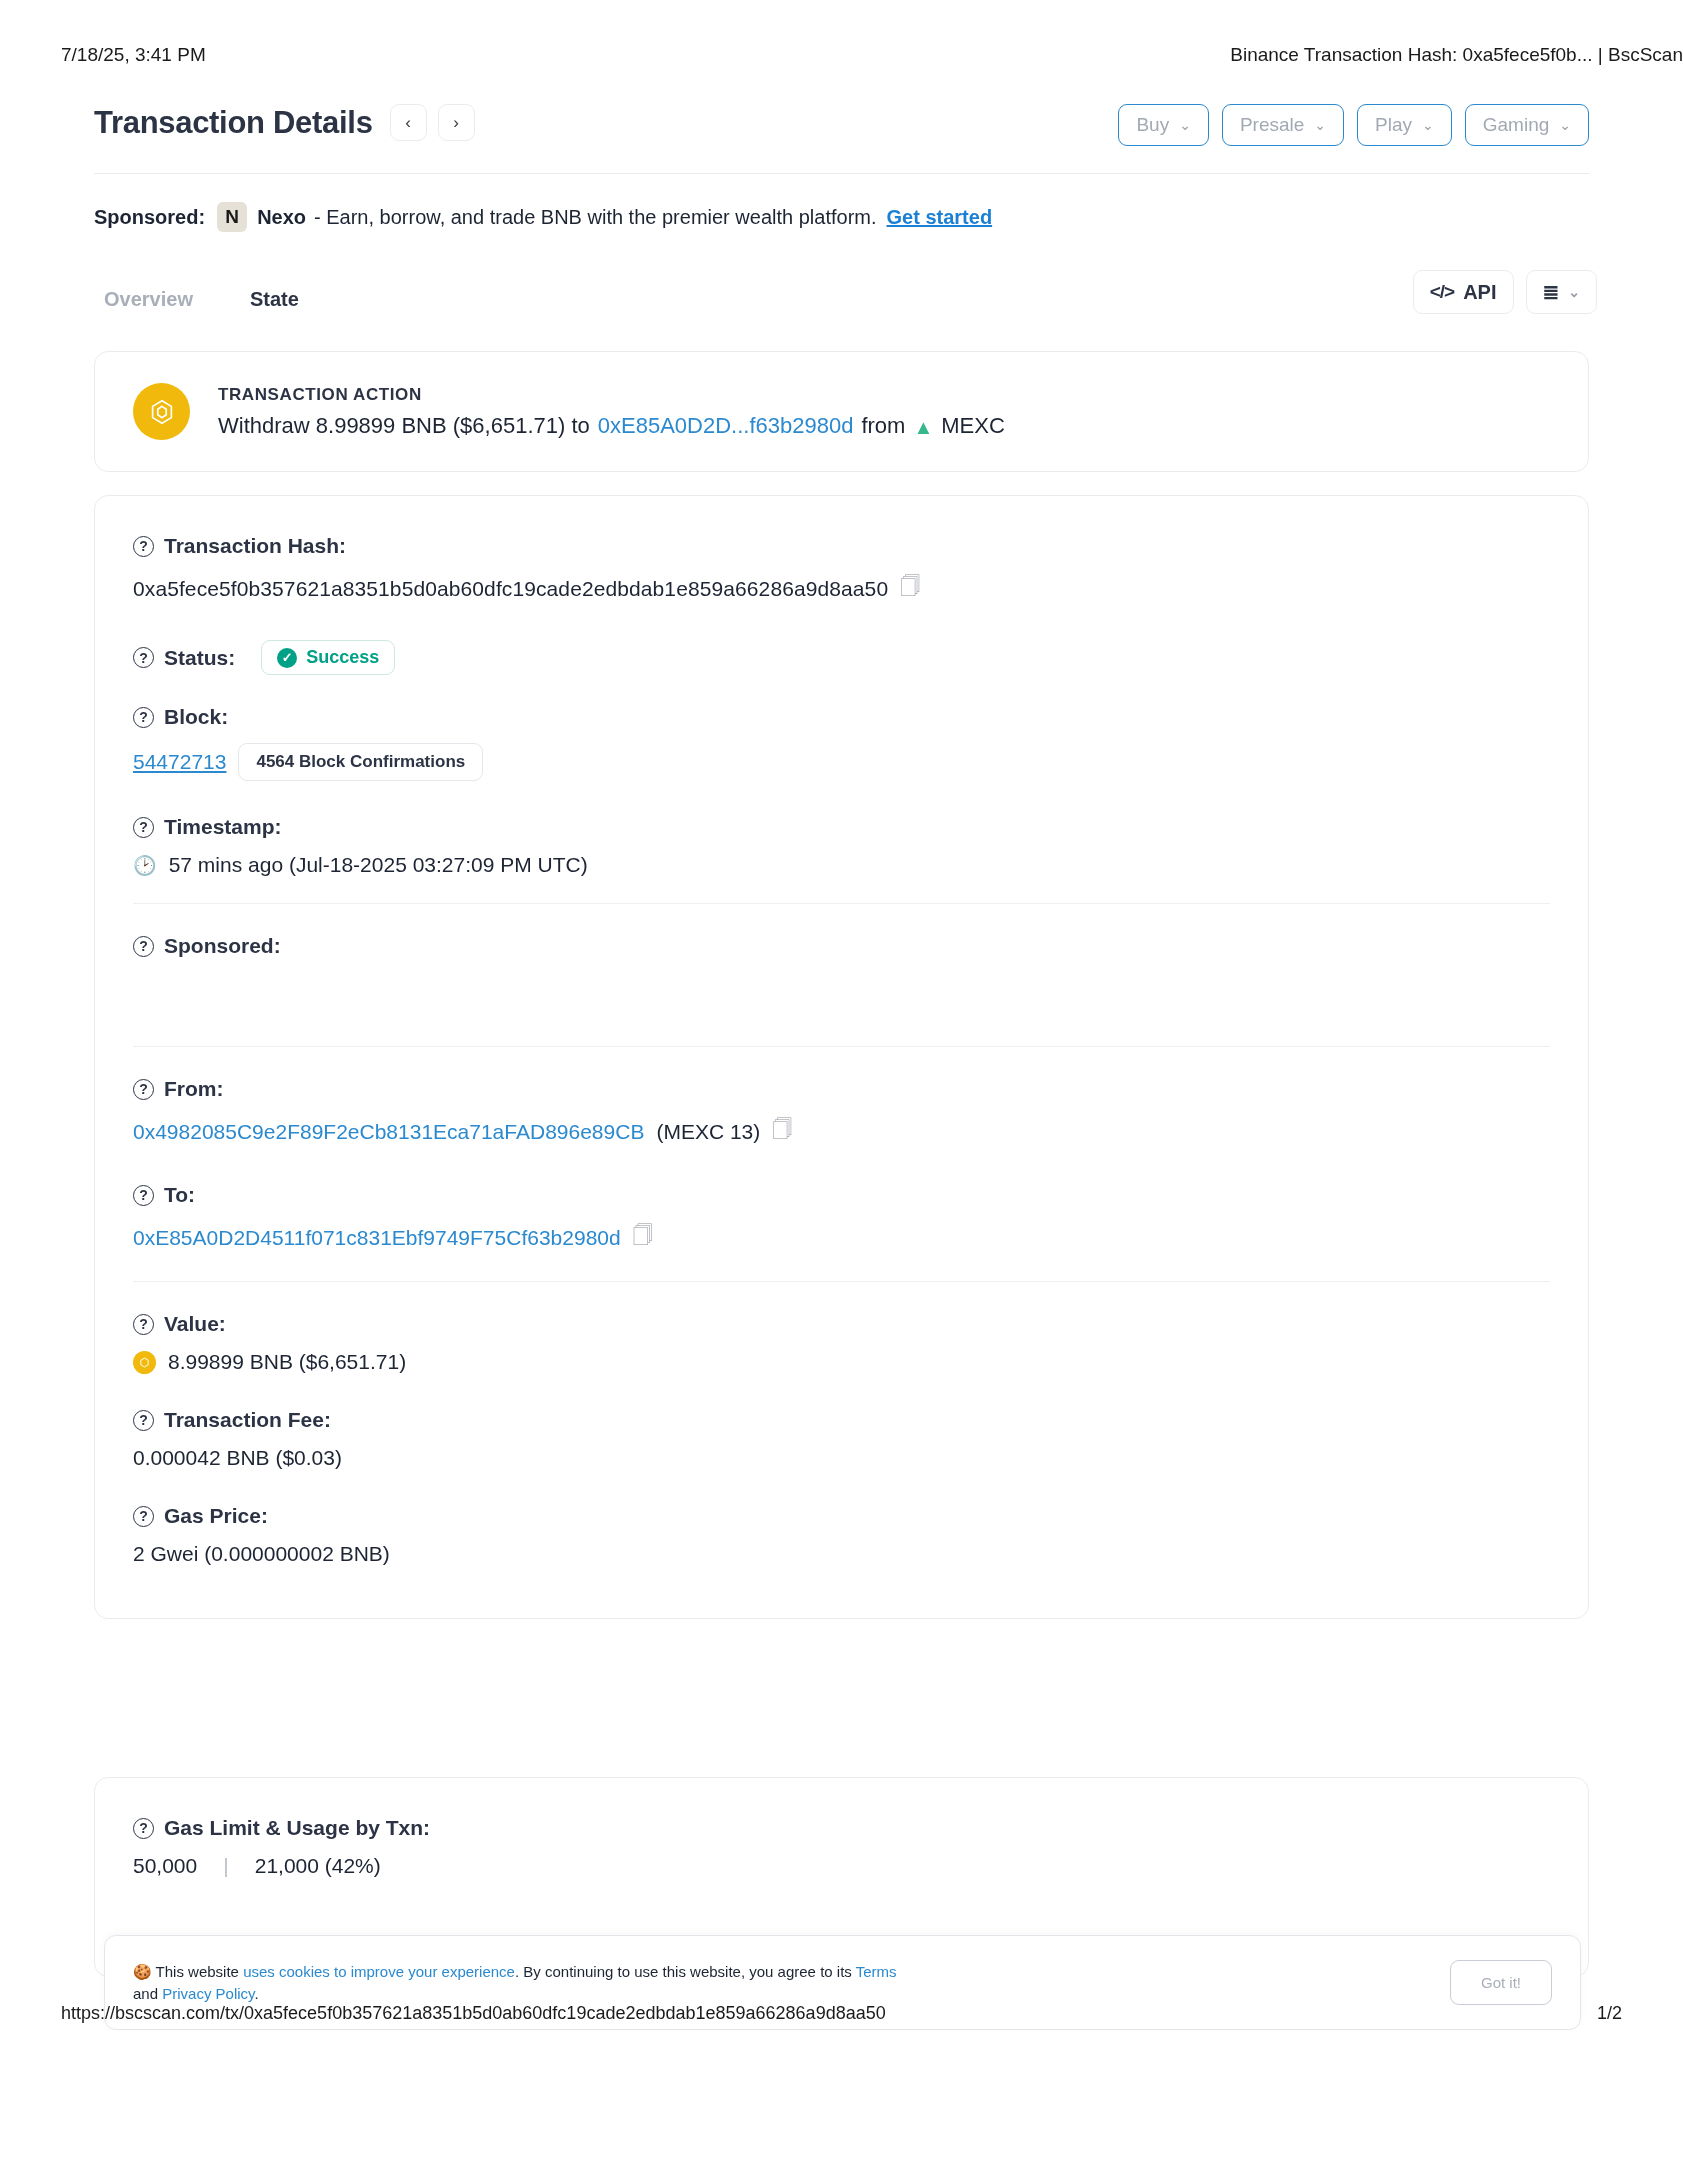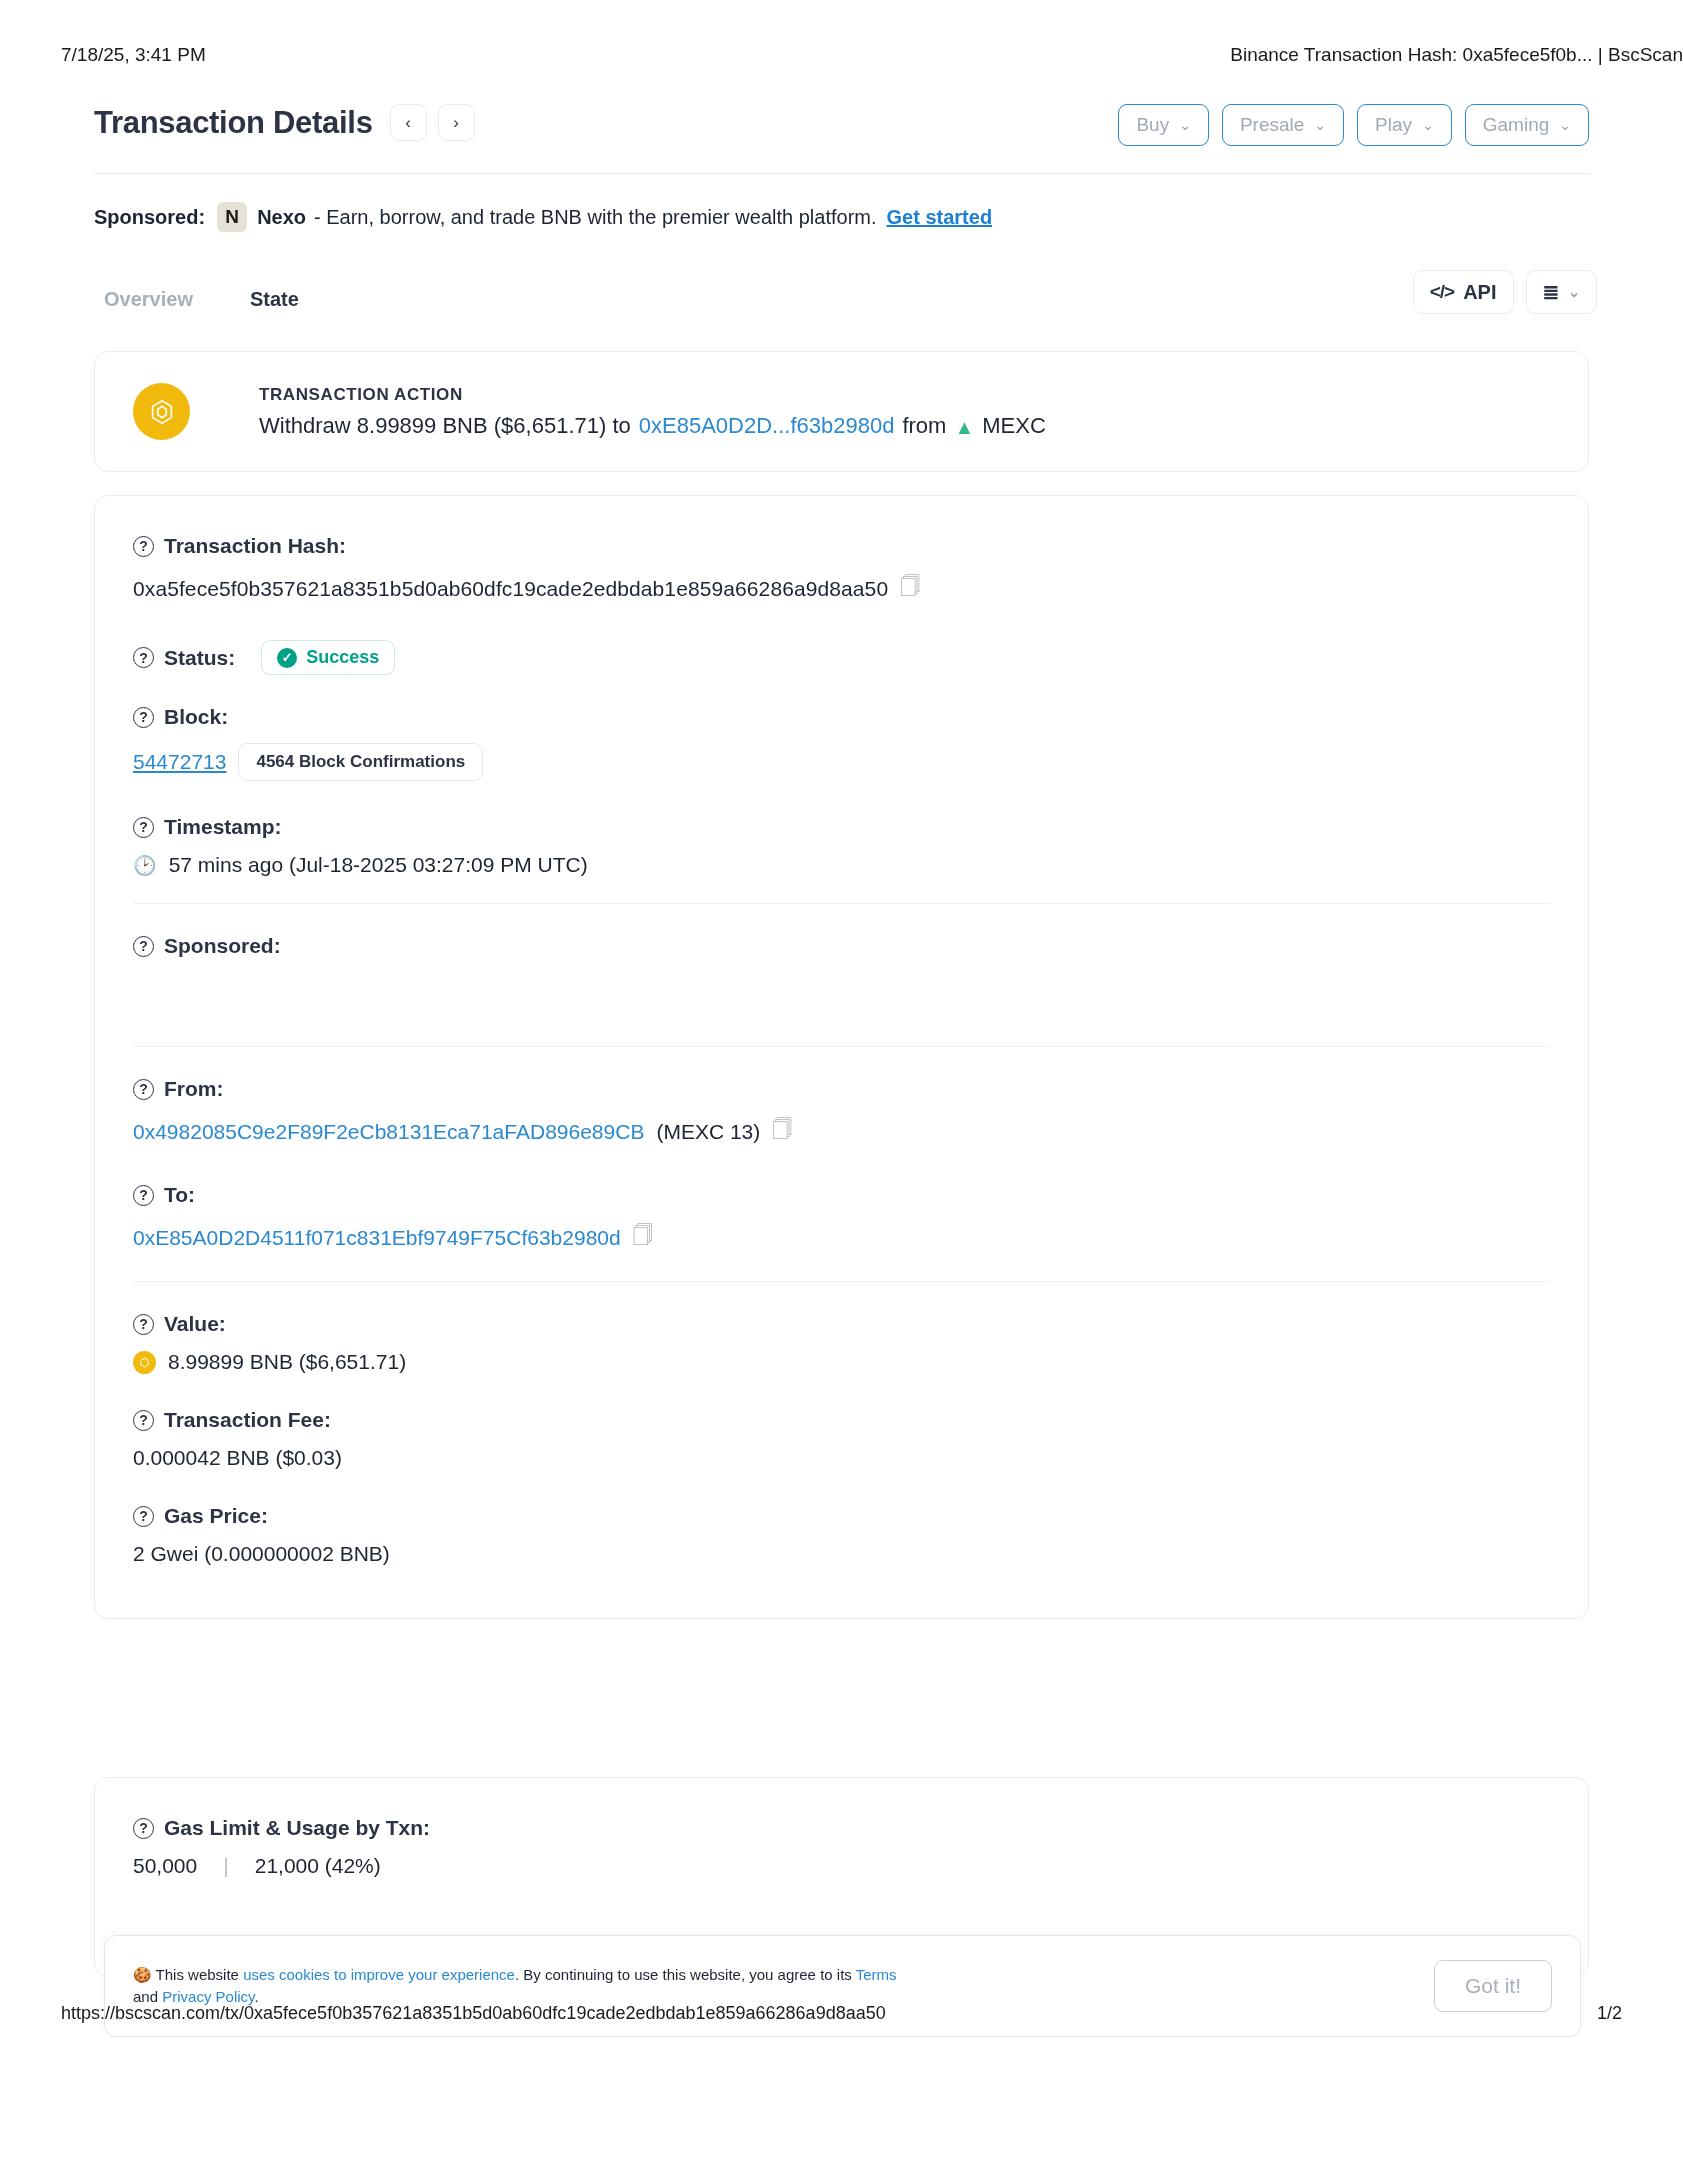--- a/index.html
+++ b/index.html
@@ -83,21 +83,21 @@
     height: 44px; padding: 0 16px; display: flex; align-items: center; gap: 9px;
     font-size: 20px; font-weight: bold; color: #2c3344;
   }
   .code-icon { font-size: 19px; font-weight: bold; color: #2c3344; letter-spacing: -1px;}
 
   
   .card {
     position: absolute; left: 94px; width: 1495px; background: #fff;
     border: 1px solid #e9ecef; border-radius: 14px;
   }
-  .card-action { top: 351px; height: 121px; display: flex; align-items: center; padding: 0 38px; gap: 41px; }
+  .card-action { top: 351px; height: 121px; display: flex; align-items: center; padding: 0 38px; }
   .bnb-badge {
     width: 57px; height: 57px; border-radius: 50%; background: #f0b90b;
     display: flex; align-items: center; justify-content: center; flex: 0 0 57px;
   }
   .action-text { margin-left: 28px; }
   .action-label {
     font-size: 17px; font-weight: bold; letter-spacing: 0.6px; color: #2c3344;
     margin-bottom: 8px;
   }
   .action-line { font-size: 22px; color: #1d2433; display: flex; align-items: flex-end; gap: 8px; white-space: nowrap;}
@@ -147,21 +147,21 @@
   
   .cookie {
     position: absolute; left: 104px; top: 1935px; width: 1477px;
     background: #fff; border: 1px solid #e3e7eb; border-radius: 12px;
     padding: 24px 28px; display: flex; align-items: center;
     box-shadow: 0 -2px 8px rgba(0,0,0,0.03);
   }
   .cookie-text { font-size: 15px; color: #1d2433; line-height: 1.45; flex: 1; }
   .gotit {
     border: 1px solid #c9ced5; border-radius: 9px; background: #fff;
-    padding: 13px 30px; font-size: 21px; color: #a9afb8; white-space: nowrap;
+    padding: 13px 30px; font-size: 15px; color: #a9afb8; white-space: nowrap;
     margin-left: 24px;
   }
 
   
   .footer {
     position: absolute; bottom: 48px; left: 61px; right: 61px;
     display: flex; justify-content: space-between; align-items: center;
     font-size: 18px; color: #1a1a1a;
   }
 </style>

